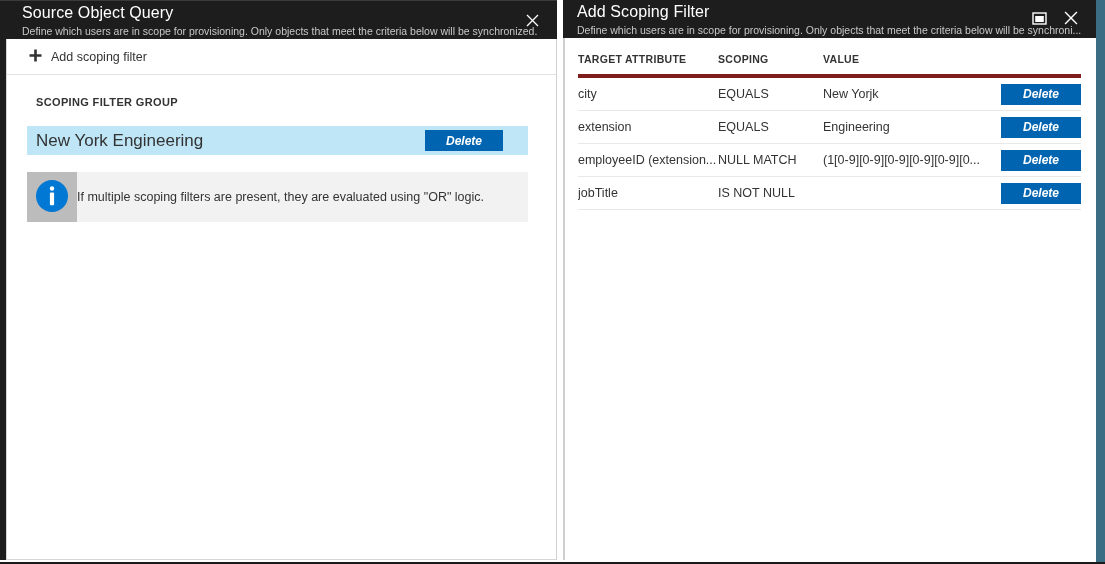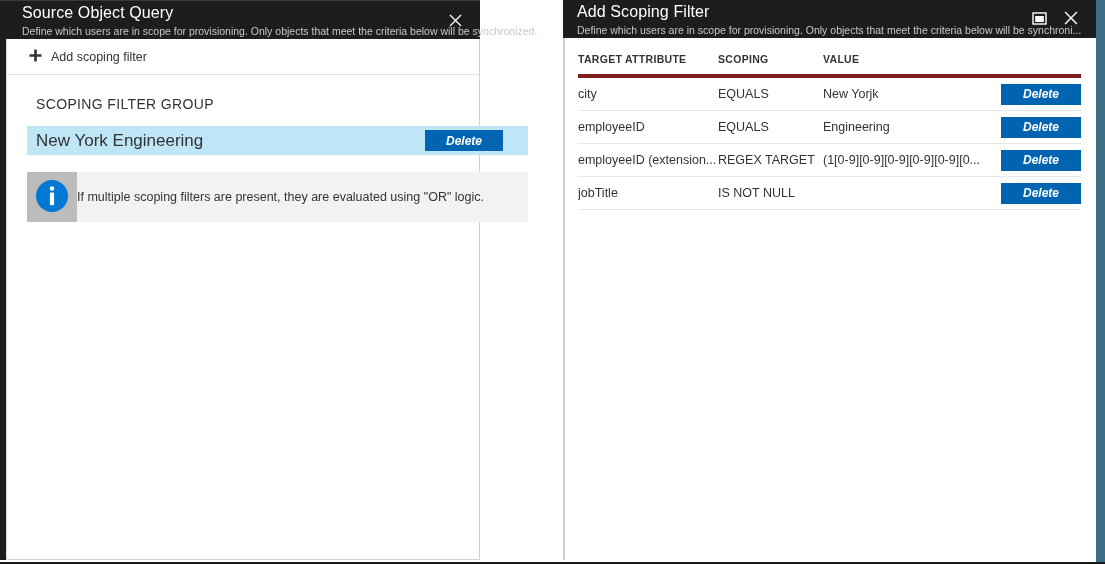--- a/index.html
+++ b/index.html
@@ -45,21 +45,21 @@
   
   .blade {
     position: absolute;
     top: 0;
     background: #ffffff;
   }
 
   
   #blade-left {
     left: 0;
-    width: 480px;
+    width: 557px;
     height: 562px;
   }
   
   #blade-right {
     left: 563px;
     width: 533px;
     height: 562px;
   }
 
   
@@ -164,22 +164,22 @@
     cursor: pointer;
     color: #333;
     font-size: 12.5px;
   }
   .plus-icon { display: block; }
 
   .section-label {
     position: absolute;
     left: 36px;
     top: 96px;
-    font-size: 14px;
-    font-weight: normal;
+    font-size: 11px;
+    font-weight: bold;
     letter-spacing: 0.35px;
     color: #333333;
   }
 
   .filter-row {
     position: absolute;
     left: 27px;
     top: 126px;
     width: 501px;
     height: 29px;
@@ -371,30 +371,30 @@
       <tbody>
         <tr>
           <td>city</td>
           <td>EQUALS</td>
           <td>New Yorjk</td>
           <td class="cell-action">
             <button class="btn-azure">Delete</button>
           </td>
         </tr>
         <tr>
-          <td>employeeID</td>
+          <td>extension</td>
           <td>EQUALS</td>
           <td>Engineering</td>
           <td class="cell-action">
             <button class="btn-azure">Delete</button>
           </td>
         </tr>
         <tr>
           <td>employeeID (extension...</td>
-          <td>REGEX TARGET</td>
+          <td>NULL MATCH</td>
           <td>(1[0-9][0-9][0-9][0-9][0-9][0...</td>
           <td class="cell-action">
             <button class="btn-azure">Delete</button>
           </td>
         </tr>
         <tr>
           <td>jobTitle</td>
           <td>IS NOT NULL</td>
           <td></td>
           <td class="cell-action">

